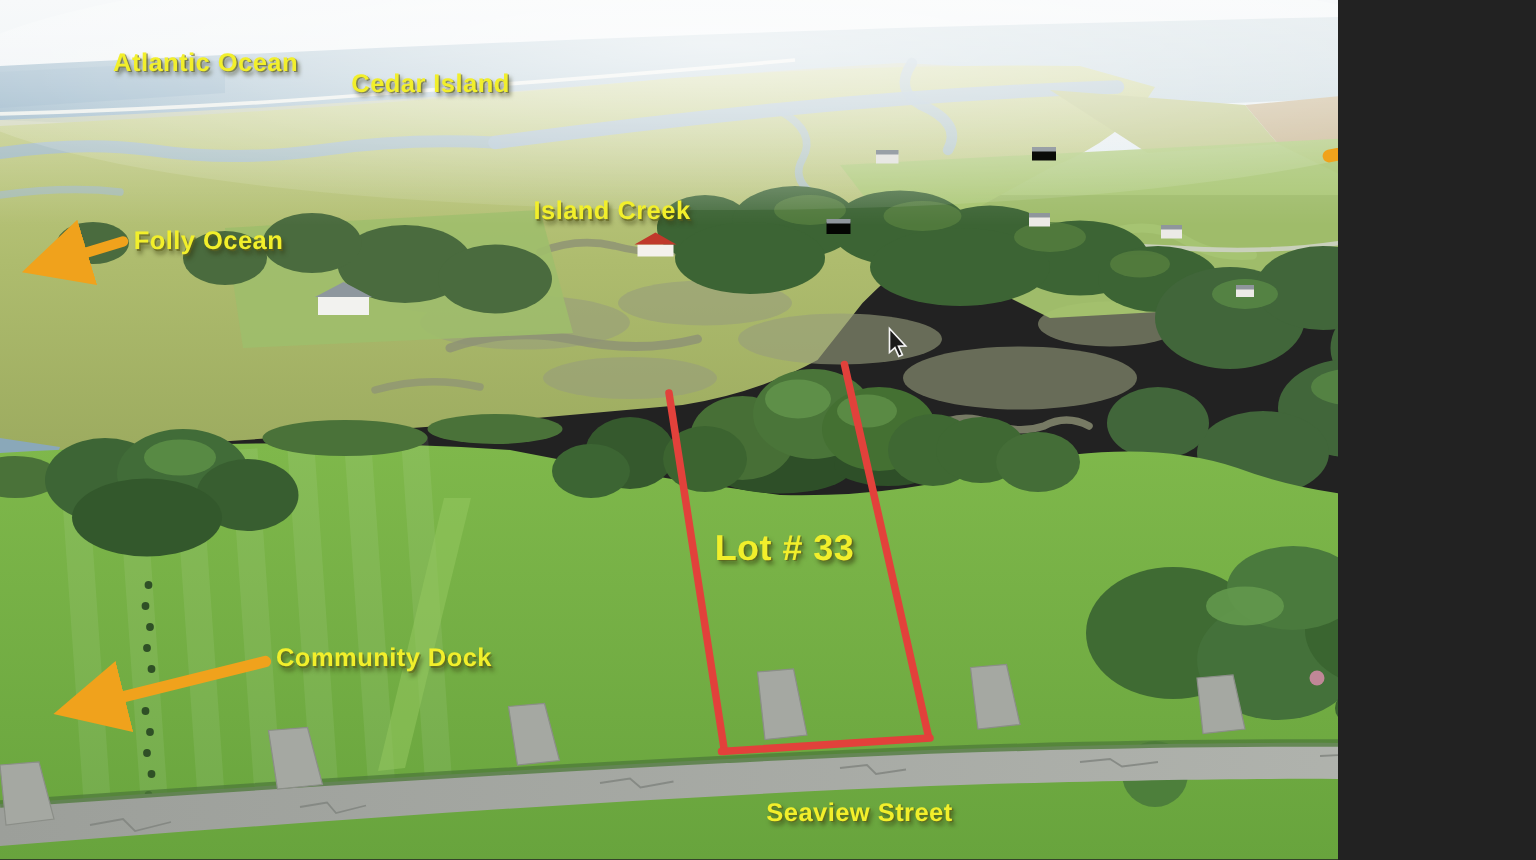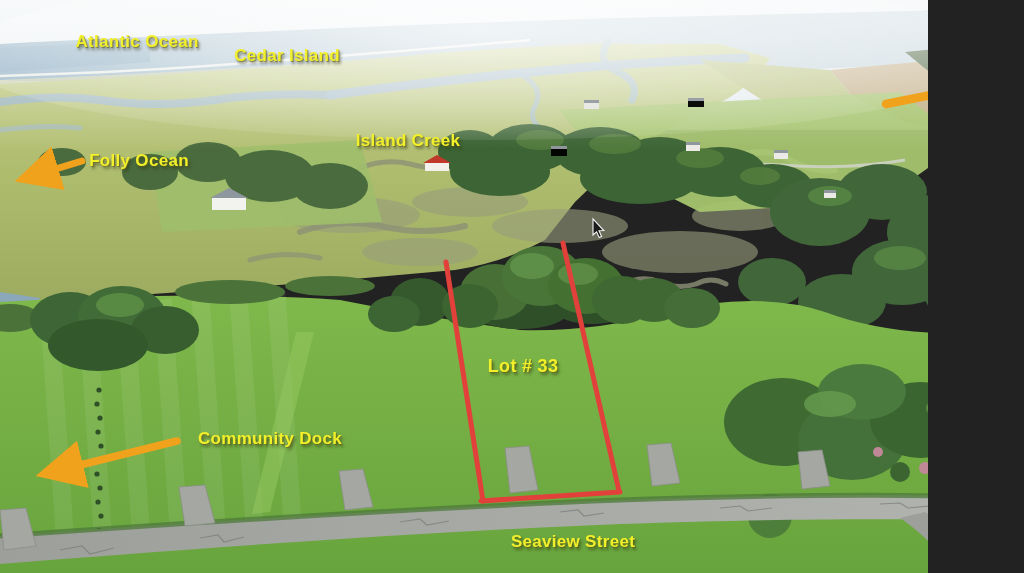--- a/index.html
+++ b/index.html
@@ -1,23 +1,23 @@
 <!DOCTYPE html>
 <html><head>
 <meta charset="utf-8">
 <style>
   html,body{margin:0;padding:0;background:#222;}
   #stage{position:relative;width:892px;height:573px;overflow:hidden;
-         font-family:"Liberation Sans",sans-serif;padding-left:36px;}
+         font-family:"Liberation Sans",sans-serif;}
   #scene{position:absolute;left:0;top:0;width:1024px;height:573px;display:block;}
   .label{position:absolute;transform:translate(-50%,-50%);
          font:bold 17px "Liberation Sans",sans-serif;color:#f2ef2b;
          letter-spacing:.3px;white-space:nowrap;
          text-shadow:1px 1px 0 rgba(95,95,25,.6), 2px 3px 3px rgba(45,45,10,.55);}
-  .label.big{font-size:18px;}
+  .label.big{font-size:24px;}
 </style>
 </head>
 <body>
 
 <div id="stage">
 <svg id="scene" viewBox="0 0 1024 573">
   <defs>
     <linearGradient id="skyG" x1="0" y1="0" x2="0" y2="1">
       <stop offset="0" stop-color="#eef2f4"></stop>
           <stop offset="1" stop-color="#dfe8ed"></stop>
@@ -290,15 +290,15 @@
   </g>
 
   <path transform="translate(593,219)" d="M0,0 L0,16 L3.6,12.8 L6.2,18.6 L8.6,17.5 L6,11.8 L10.8,11.6 Z" fill="#1b1b1b" stroke="#f5f5f5" stroke-width="1.1"></path>
 </svg>
 
 <div class="label" style="left:137px;top:42px">Atlantic Ocean</div>
 <div class="label" style="left:287px;top:56px">Cedar Island</div>
 <div class="label" style="left:408px;top:141px">Island Creek</div>
 <div class="label" style="left:139px;top:161px">Folly Ocean</div>
 <div class="label big" style="left:523px;top:366px">Lot # 33</div>
-<div class="label" style="left:270px;top:439px">Community Dock</div>
+<div class="label" style="left:256px;top:439px">Community Dock</div>
 <div class="label" style="left:573px;top:542px">Seaview Street</div>
 </div>
 
 </body></html>

